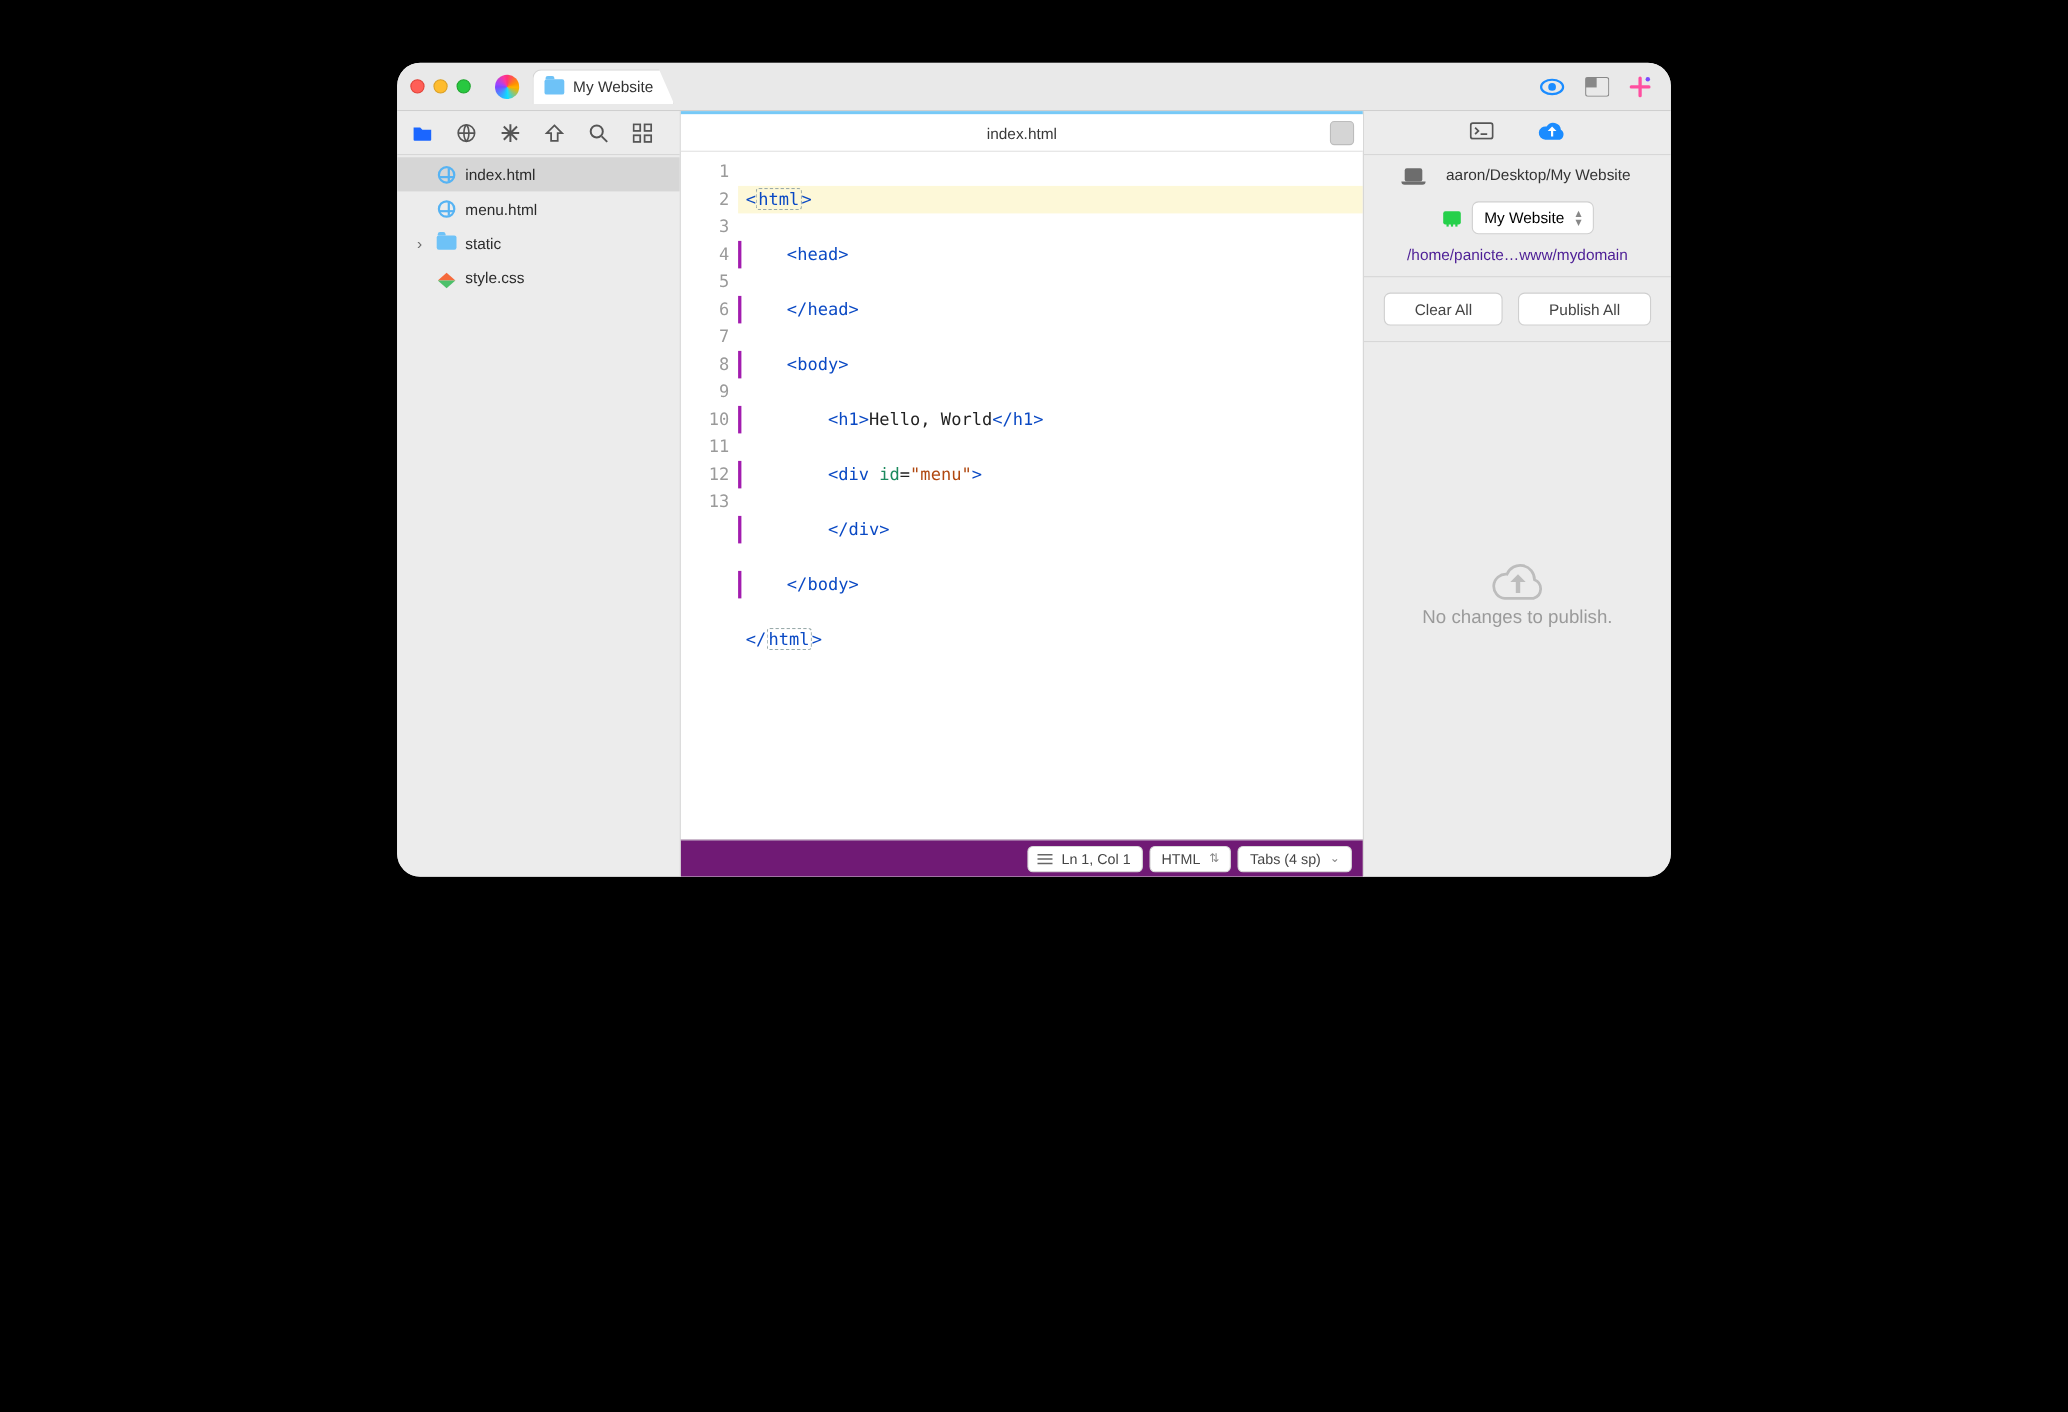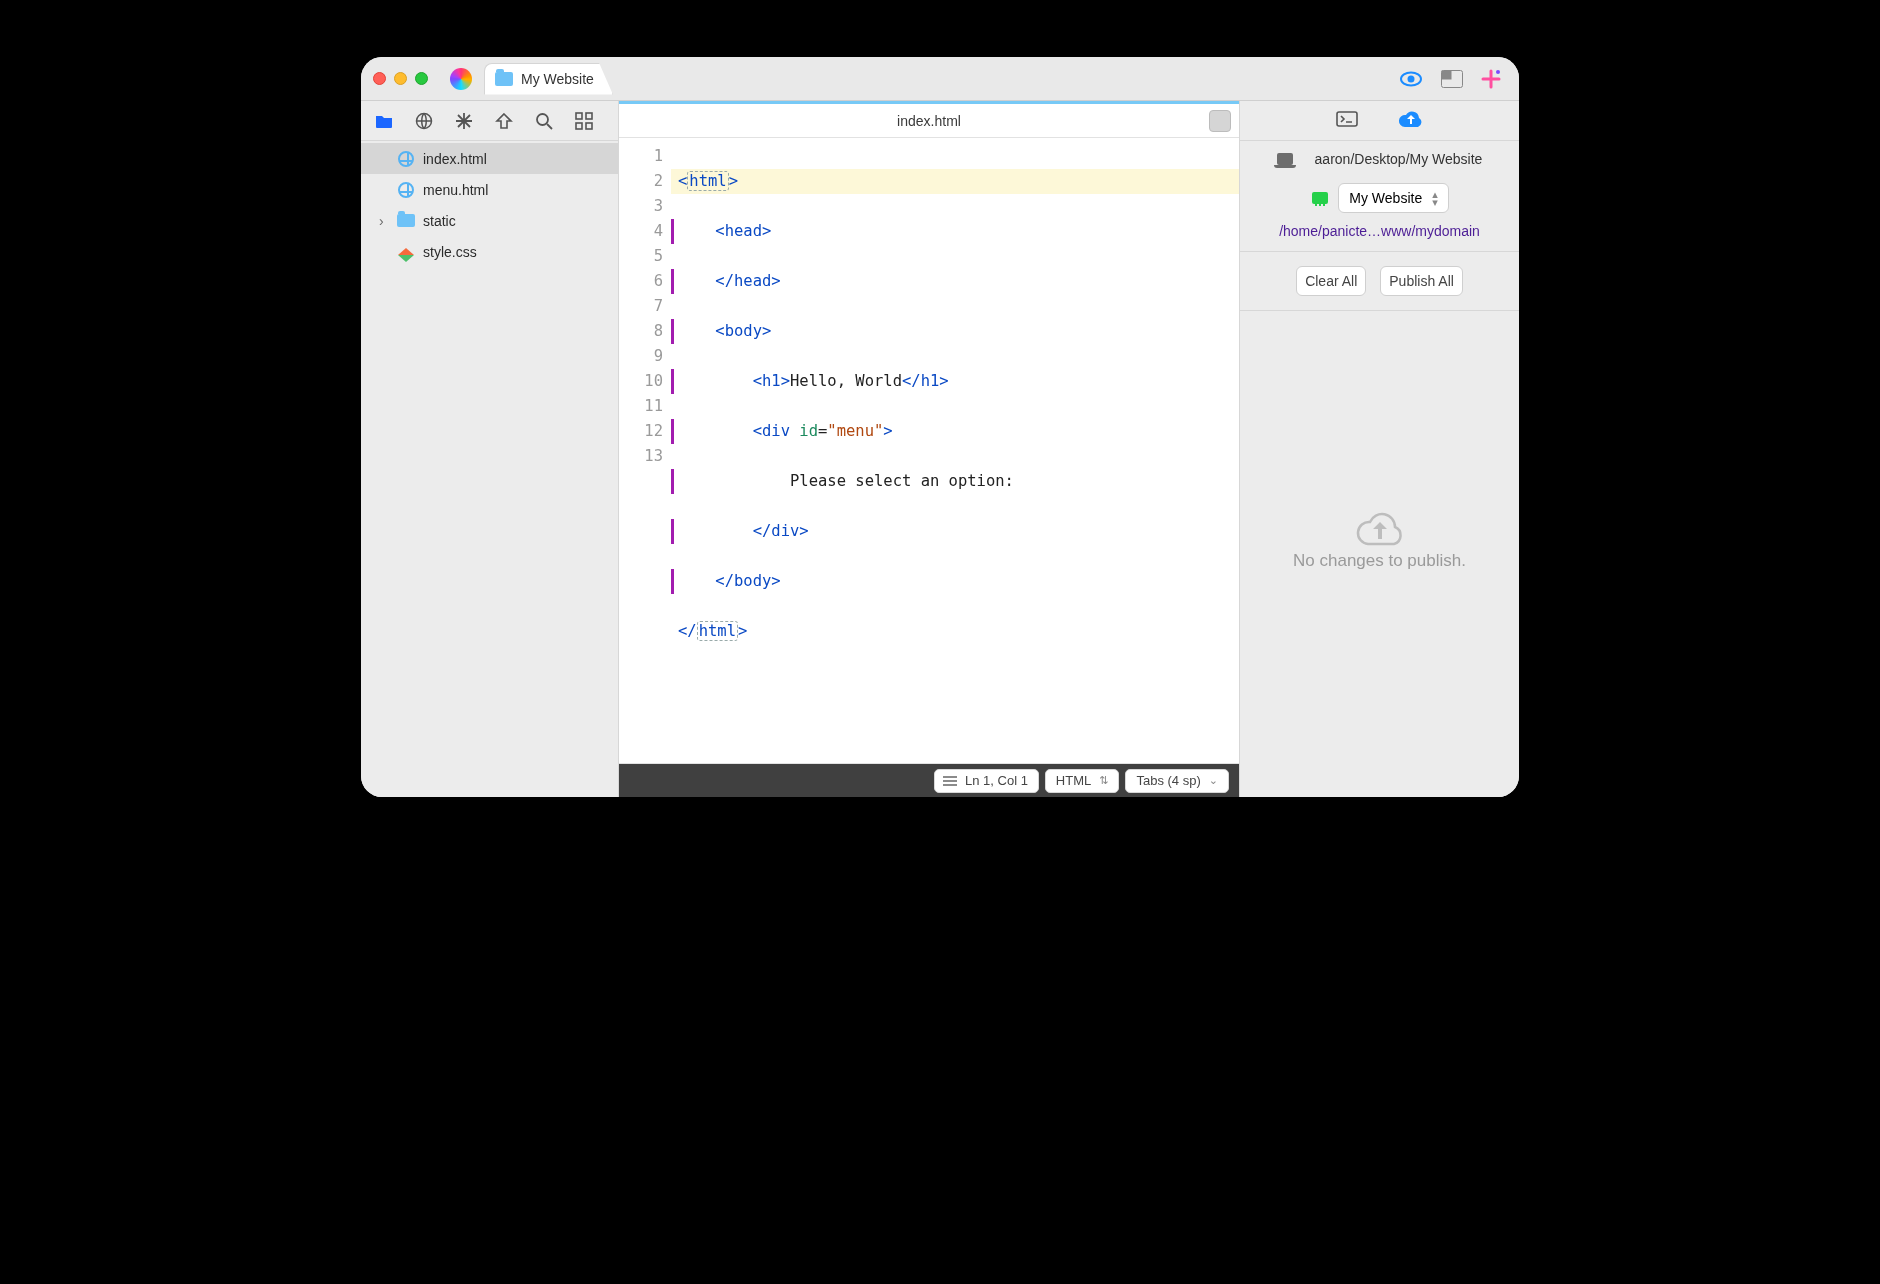--- a/index.html
+++ b/index.html
@@ -118,38 +118,38 @@
   .code { flex:1; padding:6px 0 0 0; white-space:pre; color:#222;}
   .code .line { height:25px; padding-left:4px; border-left:3px solid transparent;}
   .code .line.depth1 { border-left:3px solid #a21caf; }
   .code .line.cur { background:#fdf8d8; }
   .tag { color:#0a49c4; }
   .attr { color:#1c8a5e; }
   .str { color:#b04810; }
   .dashed { border:1px dashed #9aa; border-radius:3px; padding:0 1px;}
 
   
-  .status { height:34px; border-top:1px solid #e2e2e2; display:flex; align-items:center; justify-content:flex-end; gap:6px; padding:0 10px; background:#404040;}
+  .status { height:34px; border-top:1px solid #e2e2e2; display:flex; align-items:center; justify-content:flex-end; gap:6px; padding:0 10px; background:#701a75;}
   .status .seg { height:24px; display:flex; align-items:center; padding:0 10px; border:1px solid #d8d8d8; border-radius:5px; background:#fff; font-size:13px; color:#454545; gap:8px;}
   .status .seg.first{ padding-left:8px;}
   .status .caret { color:#888; font-size:11px;}
 
   
   .insp-icons { height:40px; display:flex; align-items:center; justify-content:center; gap:40px; border-bottom:1px solid #d7d7d7; color:#555;}
   .insp-icons .cloud { color:#1b8cff; }
   .insp-path { padding:10px 14px; font-size:14px; color:#333; display:flex; gap:22px; align-items:center; justify-content:center;}
   .insp-path .lap { width:16px; height:12px; background:#6d6d6d; border-radius:2px; position:relative;}
   .insp-path .lap::after{content:"";position:absolute;left:-3px;bottom:-3px;width:22px;height:3px;background:#6d6d6d;border-radius:0 0 3px 3px;}
   .site-row { display:flex; gap:10px; align-items:center; justify-content:center; padding:6px 14px 10px;}
   .net-ico { width:18px;height:18px; }
   .site-select { display:flex; align-items:center; gap:10px; height:30px; padding:0 10px; background:#fff; border:1px solid #cfcfcf; border-radius:6px; font-size:14px;}
   .site-select .updown{ color:#888; font-size:11px; line-height:8px; display:flex; flex-direction:column;}
   .remote-path { text-align:center; font-size:14px; color:#4c1d95; padding-bottom:12px; border-bottom:1px solid #d7d7d7;}
   .btn-row { display:flex; gap:14px; justify-content:center; padding:14px; border-bottom:1px solid #d7d7d7;}
-  .btn { height:30px; padding:0 8px; background:#fff; border:1px solid #cfcfcf; border-radius:6px; font-size:14px; color:#444; display:flex; align-items:center;}
+  .btn { height:30px; padding:0 27px; background:#fff; border:1px solid #cfcfcf; border-radius:6px; font-size:14px; color:#444; display:flex; align-items:center;}
   .pub-empty { flex:1; display:flex; flex-direction:column; align-items:center; justify-content:flex-start; padding-top:200px; color:#9a9a9a; gap:1px;}
   .pub-empty .cloud-big { color:#bdbdbd;}
   .pub-empty .msg { font-size:17px;}
 
 </style>
 </head>
 <body>
 
 <div class="window">
 
@@ -281,21 +281,20 @@
             <div>12</div>
             <div>13</div>
         </div>
         <div class="code">
 <div class="line cur"><span class="tag"><span>&lt;</span><span class="dashed">html</span><span>&gt;</span></span></div>
 <div class="line depth1"><span class="tag"><span>    &lt;</span><span>head</span><span>&gt;</span></span></div>
 <div class="line depth1"><span class="tag"><span>    &lt;/</span><span>head</span><span>&gt;</span></span></div>
 <div class="line depth1"><span class="tag"><span>    &lt;</span><span>body</span><span>&gt;</span></span></div>
 <div class="line depth1"><span class="tag"><span>        &lt;</span><span>h1</span><span>&gt;</span></span><span>Hello, World</span><span class="tag"><span>&lt;/</span><span>h1</span><span>&gt;</span></span></div>
 <div class="line depth1"><span class="tag"><span>        &lt;</span><span>div</span></span><span> </span><span class="attr">id</span><span>=</span><span class="str">"menu"</span><span class="tag">&gt;</span></div>
-<div class="line depth1"><span>            Please select an option:</span></div>
 <div class="line depth1"><span class="tag"><span>        &lt;/</span><span>div</span><span>&gt;</span></span></div>
 <div class="line depth1"><span class="tag"><span>    &lt;/</span><span>body</span><span>&gt;</span></span></div>
 <div class="line"><span class="tag"><span>&lt;/</span><span class="dashed">html</span><span>&gt;</span></span></div>
 
         </div>
       </div>
 
       <div class="status">
         <div class="seg first">
           <svg width="14" height="12" viewBox="0 0 14 12" stroke="#666" stroke-width="1.4">

